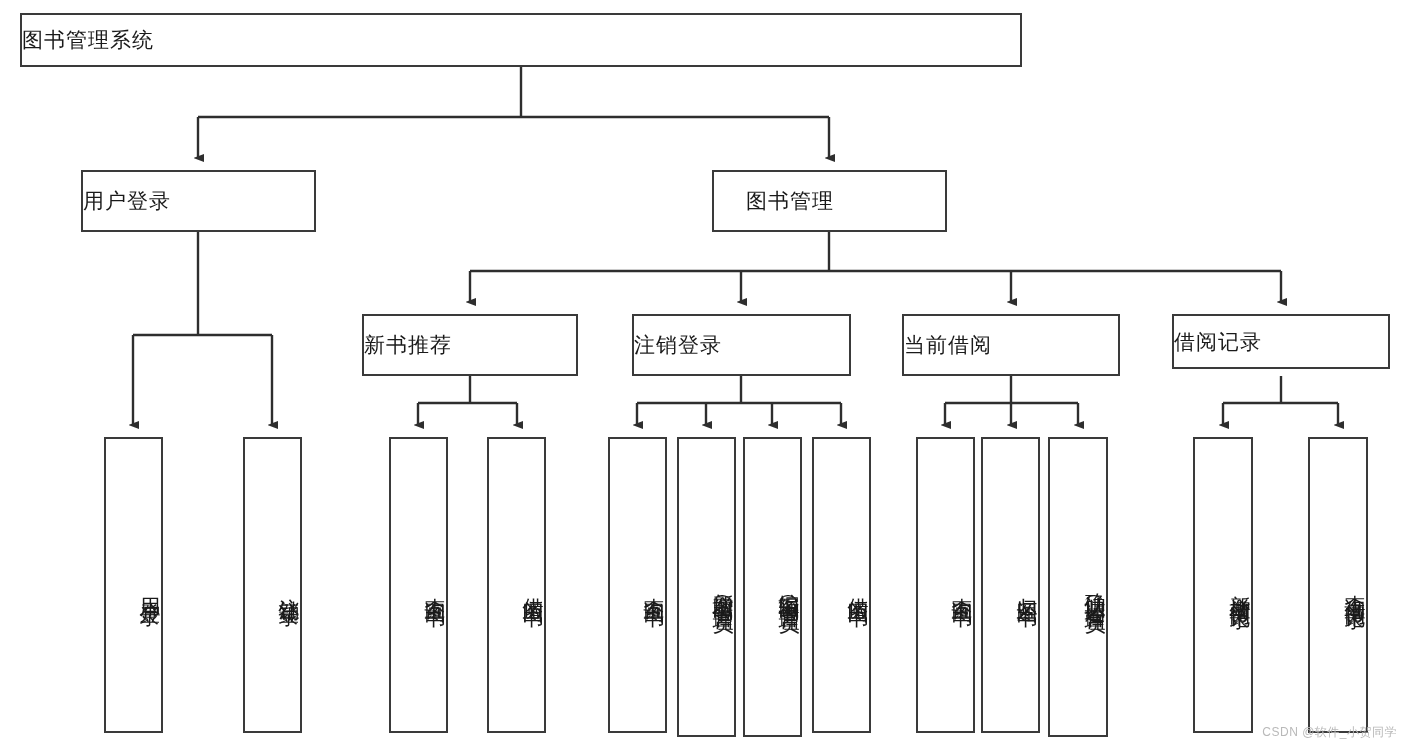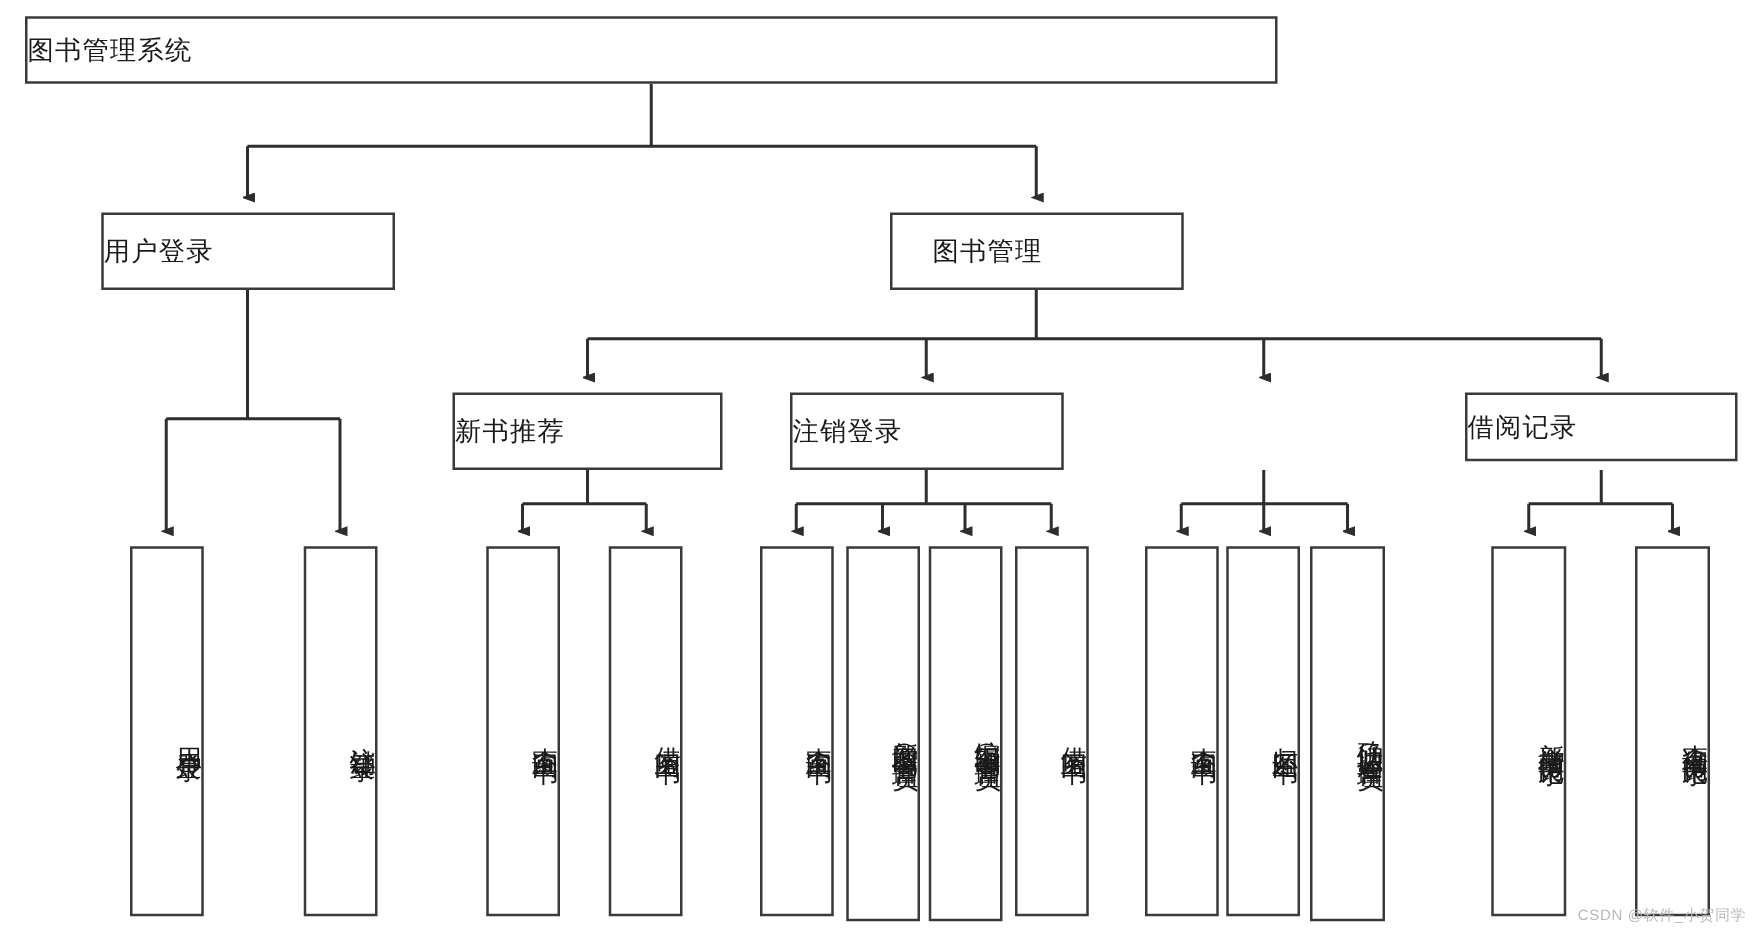--- a/index.html
+++ b/index.html
@@ -129,20 +129,23 @@
   <div class="node h" style="left:712px; top:170px; width:235px; height:62px;padding-left:32px;">
     <span>图书管理</span>
   </div>
 
   <div class="node h" style="left:362px; top:314px; width:216px; height:62px;">
     <span>新书推荐</span>
   </div>
   <div class="node h" style="left:632px; top:314px; width:219px; height:62px;">
     <span>注销登录</span>
   </div>
+  <div class="node h" style="left:902px; top:314px; width:218px; height:62px;">
+    <span>当前借阅</span>
+  </div>
   <div class="node h" style="left:1172px; top:314px; width:218px; height:55px;">
     <span>借阅记录</span>
   </div>
 
   <div class="node v" style="left:104px; top:437px; width:59px; height:296px;">
     <span>用户登录</span>
   </div>
   <div class="node v" style="left:243px; top:437px; width:59px; height:296px;">
     <span>注销登录</span>
   </div>

